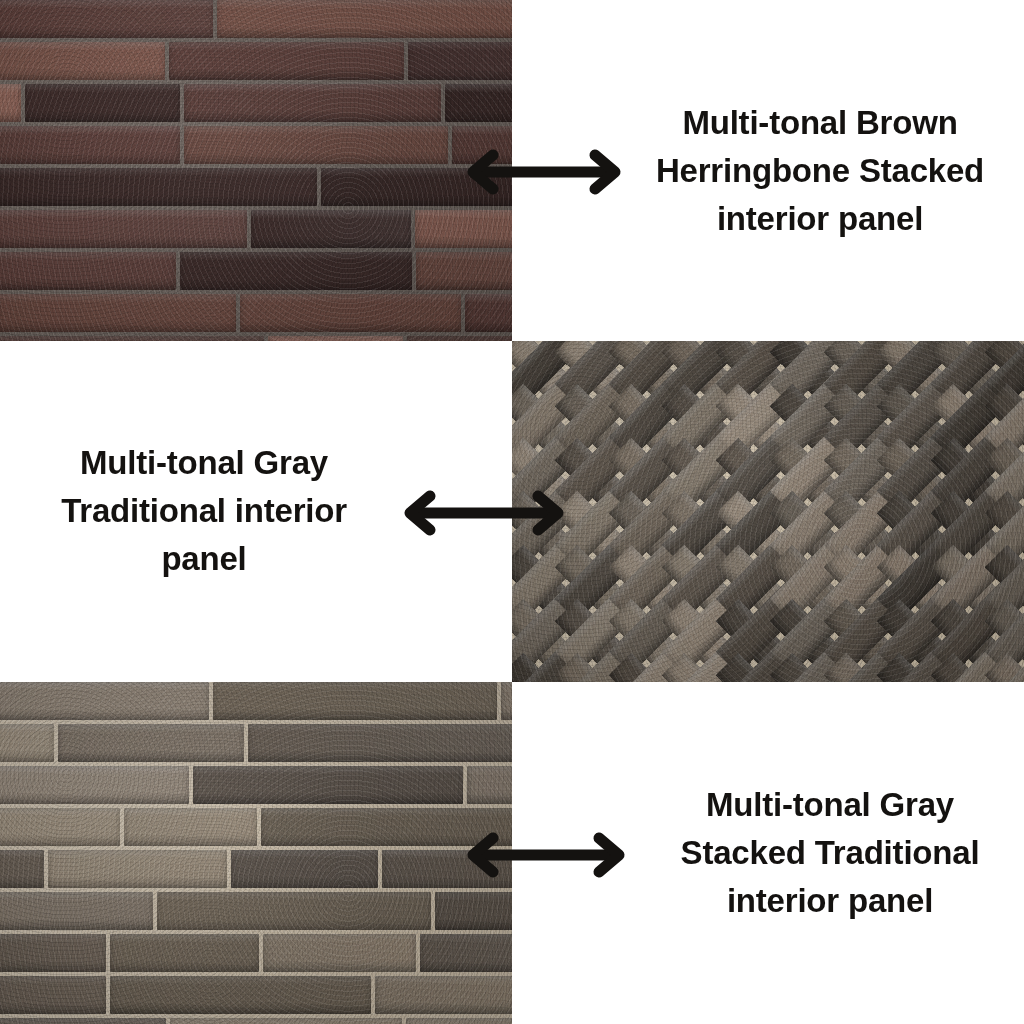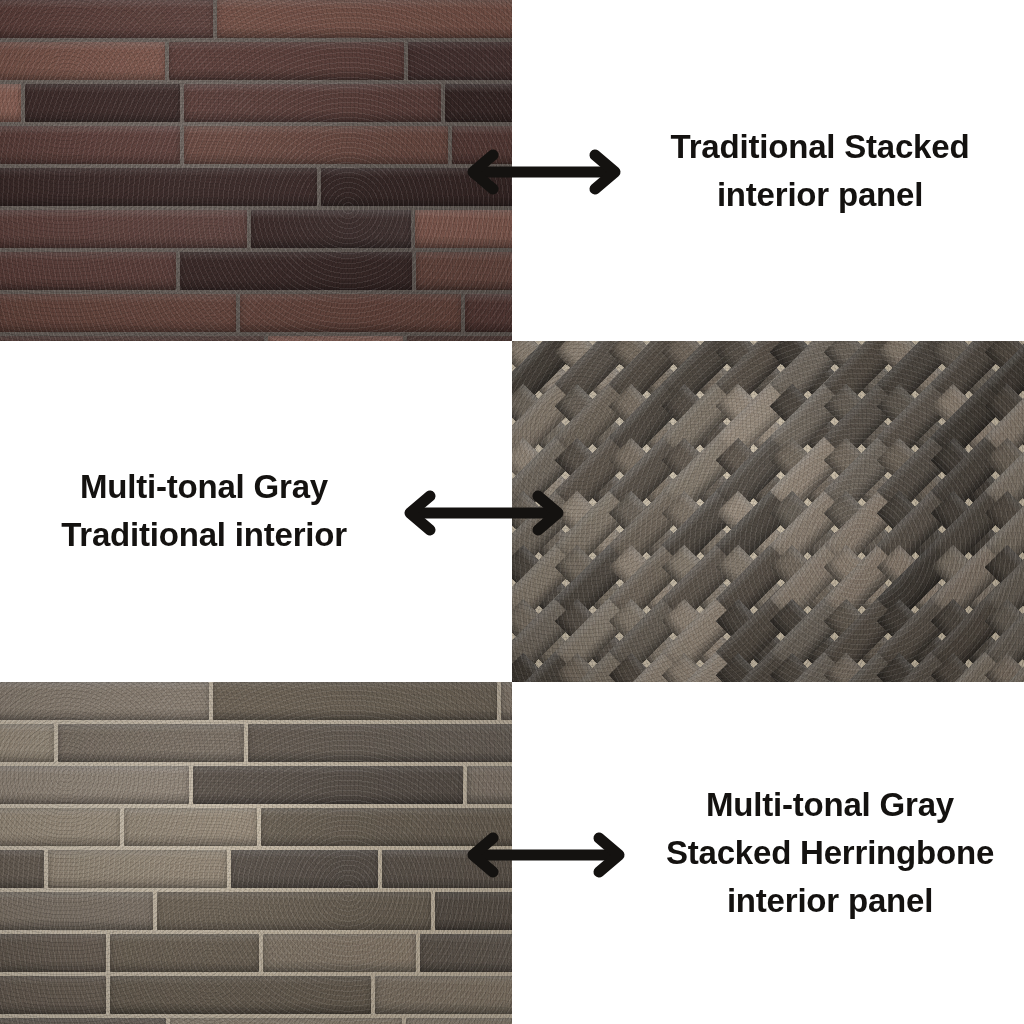--- a/index.html
+++ b/index.html
@@ -139,41 +139,43 @@
       </div>
     <div class="noise"></div>
     <div class="grain"></div>
     <div class="vign"></div>
   </div>
 
   <div class="cell r1 cR white"></div>
 
   <div class="caption cap-1">
     <span>
-      <span>Traditional Stacked</span>
+      <span>Multi-tonal Brown</span>
+      <span>Herringbone Stacked</span>
       <span>interior panel</span>
     </span>
   </div>
 
   <div class="arrow arr-1">
     <svg viewBox="0 0 164 50" width="164" height="50" aria-hidden="true">
       <g fill="none" stroke="#141210" stroke-width="11" stroke-linecap="round" stroke-linejoin="round">
         <line x1="18" y1="25" x2="146" y2="25"></line>
         <polyline points="31,8 11,25 31,42"></polyline>
         <polyline points="133,8 153,25 133,42"></polyline>
       </g>
     </svg>
   </div>
 
   <div class="cell r2 cL white"></div>
 
   <div class="caption cap-2">
     <span>
       <span>Multi-tonal Gray</span>
       <span>Traditional interior</span>
+      <span>panel</span>
     </span>
   </div>
 
   <div class="cell r2 cR">
     <div class="herring" id="wall-herring" style="background: rgb(205, 192, 170);">
         <div class="hbrick" style="width: 170px; height: 32px; left: -132.376px; top: -63.3762px; transform: rotate(45deg); background: linear-gradient(rgba(255, 255, 255, 0.235) 0%, rgba(255, 255, 255, 0) 30%, rgba(0, 0, 0, 0) 64%, rgba(0, 0, 0, 0.28) 100%), linear-gradient(100deg, rgba(0, 0, 0, 0) 0%, rgba(255, 255, 255, 0.06) 100%), rgb(75, 68, 60); box-shadow: rgba(0, 0, 0, 0.34) 0px 0px 8px inset;"></div>
         <div class="hbrick" style="width: 170px; height: 32px; left: -132.376px; top: -9.63604px; transform: rotate(45deg); background: linear-gradient(rgba(255, 255, 255, 0.243) 0%, rgba(255, 255, 255, 0) 30%, rgba(0, 0, 0, 0) 64%, rgba(0, 0, 0, 0.314) 100%), linear-gradient(100deg, rgba(0, 0, 0, 0.09) 0%, rgba(255, 255, 255, 0) 100%), rgb(75, 68, 60); box-shadow: rgba(0, 0, 0, 0.34) 0px 0px 8px inset;"></div>
         <div class="hbrick" style="width: 170px; height: 32px; left: -132.376px; top: -76.1041px; transform: rotate(-45deg); background: linear-gradient(rgba(255, 255, 255, 0.176) 0%, rgba(255, 255, 255, 0) 30%, rgba(0, 0, 0, 0) 64%, rgba(0, 0, 0, 0.27) 100%), linear-gradient(100deg, rgba(0, 0, 0, 0.1) 0%, rgba(255, 255, 255, 0) 100%), rgb(119, 108, 95); box-shadow: rgba(0, 0, 0, 0.34) 0px 0px 8px inset;"></div>
         <div class="hbrick" style="width: 170px; height: 32px; left: -132.376px; top: 44.1041px; transform: rotate(45deg); background: linear-gradient(rgba(255, 255, 255, 0.216) 0%, rgba(255, 255, 255, 0) 30%, rgba(0, 0, 0, 0) 64%, rgba(0, 0, 0, 0.325) 100%), linear-gradient(100deg, rgba(0, 0, 0, 0) 0%, rgba(255, 255, 255, 0.043) 100%), rgb(133, 122, 108); box-shadow: rgba(0, 0, 0, 0.34) 0px 0px 8px inset;"></div>
         <div class="hbrick" style="width: 170px; height: 32px; left: -132.376px; top: -22.364px; transform: rotate(-45deg); background: linear-gradient(rgba(255, 255, 255, 0.2) 0%, rgba(255, 255, 255, 0) 30%, rgba(0, 0, 0, 0) 64%, rgba(0, 0, 0, 0.35) 100%), linear-gradient(100deg, rgba(0, 0, 0, 0) 0%, rgba(255, 255, 255, 0.13) 100%), rgb(75, 68, 60); box-shadow: rgba(0, 0, 0, 0.34) 0px 0px 8px inset;"></div>
@@ -457,21 +459,21 @@
     <div class="noise"></div>
     <div class="grain"></div>
     <div class="vign"></div>
   </div>
 
   <div class="cell r3 cR white"></div>
 
   <div class="caption cap-3">
     <span>
       <span>Multi-tonal Gray</span>
-      <span>Stacked Herringbone</span>
+      <span>Stacked Traditional</span>
       <span>interior panel</span>
     </span>
   </div>
 
   <div class="arrow arr-3">
     <svg viewBox="0 0 168 50" width="168" height="50" aria-hidden="true">
       <g fill="none" stroke="#141210" stroke-width="11" stroke-linecap="round" stroke-linejoin="round">
         <line x1="18" y1="25" x2="150" y2="25"></line>
         <polyline points="31,8 11,25 31,42"></polyline>
         <polyline points="137,8 157,25 137,42"></polyline>

